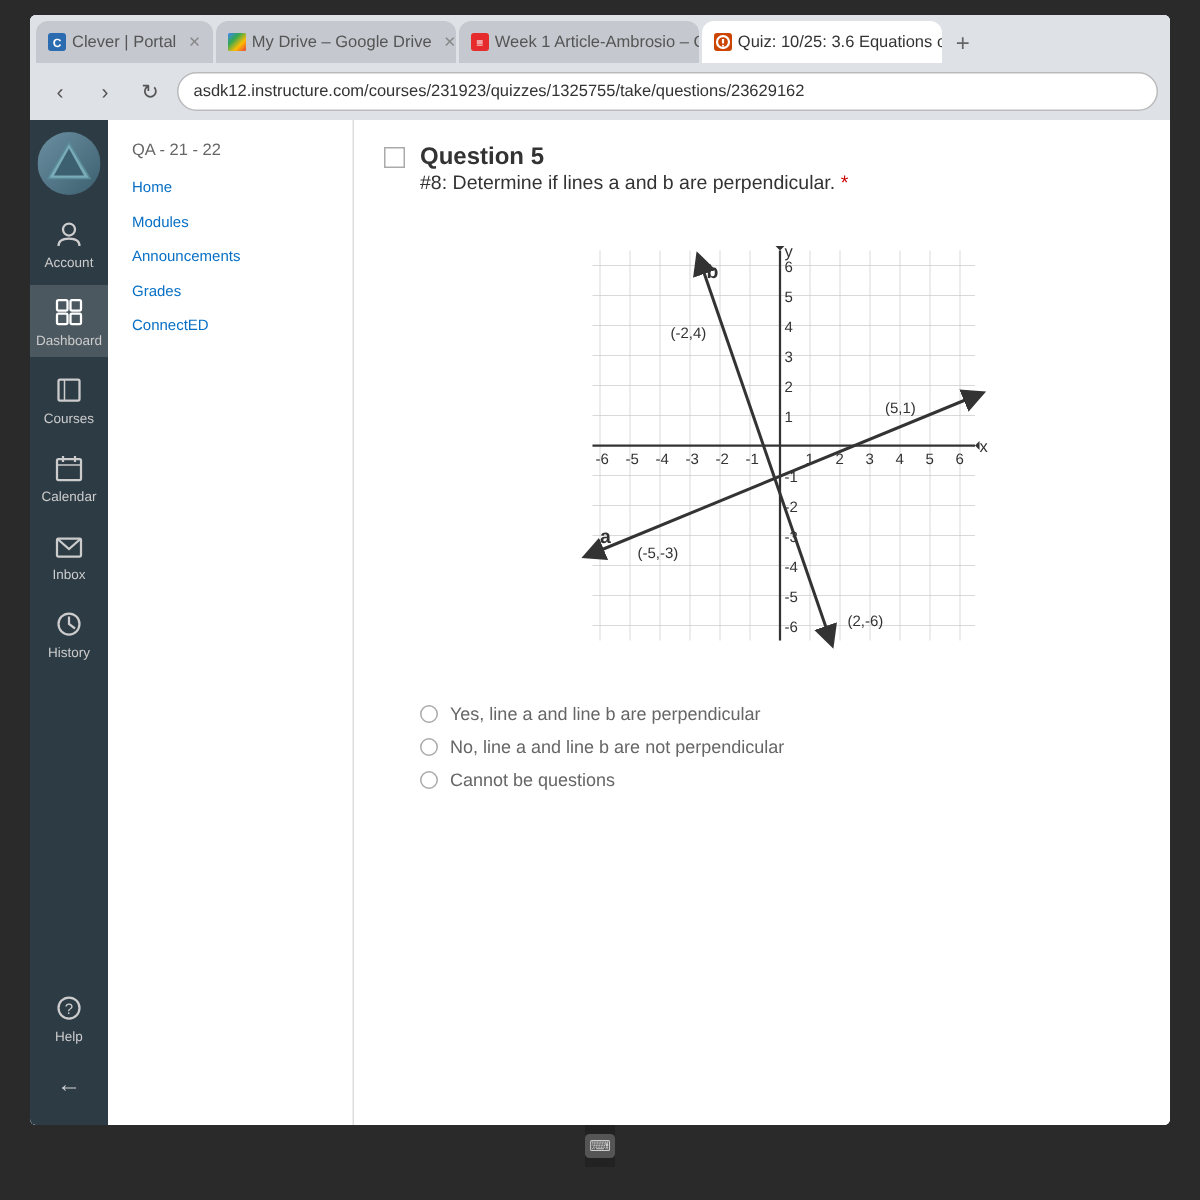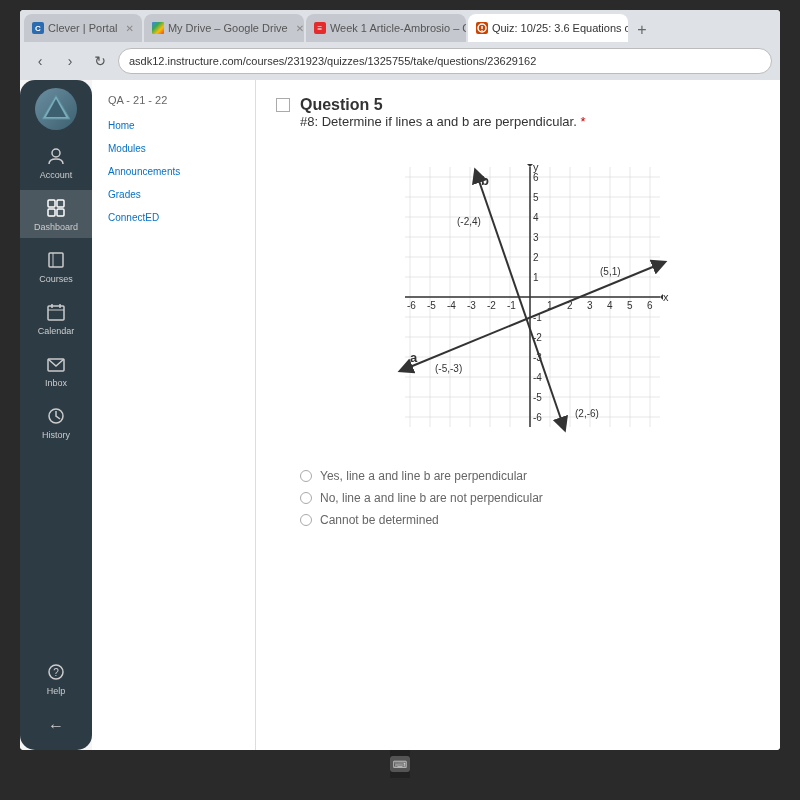--- a/index.html
+++ b/index.html
@@ -138,29 +138,28 @@
 
     
     .browser-content {
       display: flex;
       height: calc(740px - 70px);
       background: #f5f5f5;
     }
 
     
     .lms-sidebar {
-      width: 72px;
+      width: 52px;
       background: #2d3b45;
       display: flex;
       flex-direction: column;
       align-items: center;
       padding-top: 8px;
       gap: 4px;
       flex-shrink: 0;
-      border-radius: 15px;
     }
 
     .sidebar-logo {
       width: 42px;
       height: 42px;
       border-radius: 50%;
       overflow: hidden;
       margin-bottom: 4px;
     }
 
@@ -617,21 +616,21 @@
             <div class="answer-option">
               <div class="radio-circle"></div>
               <span>Yes, line a and line b are perpendicular</span>
             </div>
             <div class="answer-option">
               <div class="radio-circle"></div>
               <span>No, line a and line b are not perpendicular</span>
             </div>
             <div class="answer-option">
               <div class="radio-circle"></div>
-              <span>Cannot be determined</span>
+              <span>Cannot be questions</span>
             </div>
           </div>
         </div>
       </div>
 
     </div>
 
   </div>
 
   <div class="bottom-bar">

